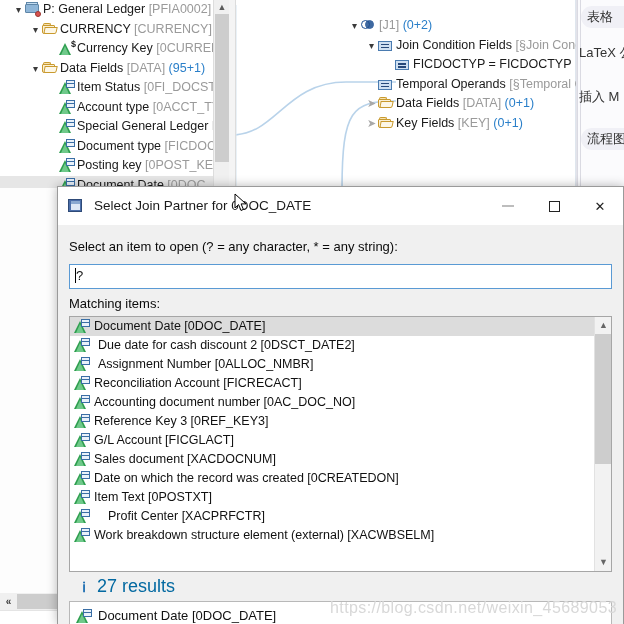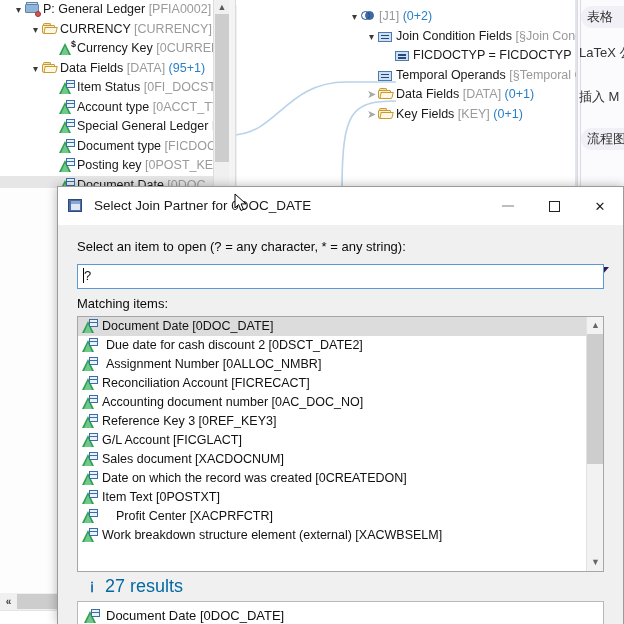--- a/index.html
+++ b/index.html
@@ -70,21 +70,21 @@
   .ltree-vsb .up { position:absolute; left:0; top:0; width:16px; height:14px; color:#5a5a5a; font-size:9px; text-align:center; line-height:14px;}
 
   
   .v-split { position:absolute; left:229px; top:0; width:7px; height:188px; background:#f4f4f4; border-right:1px solid #dcdcdc;}
 
   
   .canvas { position:absolute; left:236px; top:0; width:340px; height:188px; background:#ffffff; overflow:hidden;}
   .canvas-right-border { position:absolute; left:575px; top:0; width:1px; height:188px; background:#dfe6ee;}
 
   
-  .rtree { position:absolute; left:332px; top:7px; width:244px; height:120px; }
+  .rtree { position:absolute; left:332px; top:16px; width:244px; height:120px; }
   .rtree .tree-row { height:19.5px; line-height:19.5px; }
   .arrowhead { display:inline-block; width:13px; text-align:center; color:#a9a9a9; font-size:11px;}
 
   
   .far-right { position:absolute; left:576px; top:0; width:48px; height:188px; background:#fbfbfd; border-left:1px solid #e3e3ea;}
   .fr-pill { position:absolute; left:4px; background:#f0f0f6; border-radius:11px; height:22px; line-height:22px;
              color:#333; font-size:13px; padding-left:6px; width:58px; overflow:hidden; white-space:nowrap;}
   .fr-txt  { position:absolute; left:0px; color:#333; font-size:13px; white-space:nowrap;}
   .fr-bars { position:absolute; left:0; top:0; width:4px; height:188px;}
   .fr-bars i { position:absolute; top:0; width:1px; height:188px; background:#dadae2; display:block;}
@@ -110,21 +110,21 @@
   .dlg-icon .b1 { position:absolute; left:0; top:1px; width:14px; height:13px; background:#4b6ea9; border:1px solid #2e4a78;}
   .dlg-icon .b2 { position:absolute; left:3px; top:3px; width:9px; height:9px; background:#dde7f5;}
   .dlg-icon .b3 { position:absolute; left:3px; top:3px; width:9px; height:3px; background:#8aa8d0;}
   .dlg-title-text { margin-left:10px; font-size:13.5px; color:#1a1a1a; }
   .win-btns { position:absolute; right:0; top:0; height:38px; display:flex; }
   .win-btn { width:46px; height:38px; display:flex; align-items:center; justify-content:center; color:#222; font-size:13px;}
   .win-btn.min { color:#bdbdbd; }
   .win-btn .sq { width:11px; height:11px; border:1.4px solid #222;}
   .win-btn .dash { width:12px; height:1.4px; background:#bdbdbd;}
 
-  .dlg-body { position:relative; padding:0 19px; background:#f0f0f0; height:399px;}
+  .dlg-body { position:relative; padding:0 11px; background:#f0f0f0; height:399px;}
   .prompt { padding-top:14px; font-size:13px; color:#0a0a0a; }
   .filter-arrow { position:absolute; right:14px; top:42px; width:0;height:0;
       border-left:6px solid transparent; border-right:6px solid transparent; border-top:7px solid #2b1b5e;}
   .filter-input {
     margin-top:10px; height:25px; background:#fff; border:1px solid #5a9ad4;
     position:relative; font-size:13px; color:#111; padding:3px 4px 0 5px;
   }
   .caret { display:inline-block; width:1px; height:15px; background:#000; vertical-align:-3px; margin-right:0px;}
   .matching { margin-top:7px; font-size:13px; color:#0a0a0a; }
 
@@ -282,20 +282,21 @@
 
       <div class="sel-bar">
         <span class="ic ic-field">
           <span class="tri"></span>
             <span class="tri2"></span>
             <span class="grid"></span>
         </span>
         <span style="margin-left:4px">Document Date [0DOC_DATE]</span>
       </div>
 
+      <div class="watermark">https://blog.csdn.net/weixin_45689053</div>
     </div>
   </div>
 
   <svg class="cursor" viewBox="0 0 14 20">
     <path d="M1,1 L1,15 L4.6,11.6 L7,17.5 L9.4,16.4 L7.1,10.9 L12,10.9 Z" fill="#fff" stroke="#000" stroke-width="1"></path>
   </svg>
 
 </div>
 
 </body></html>

